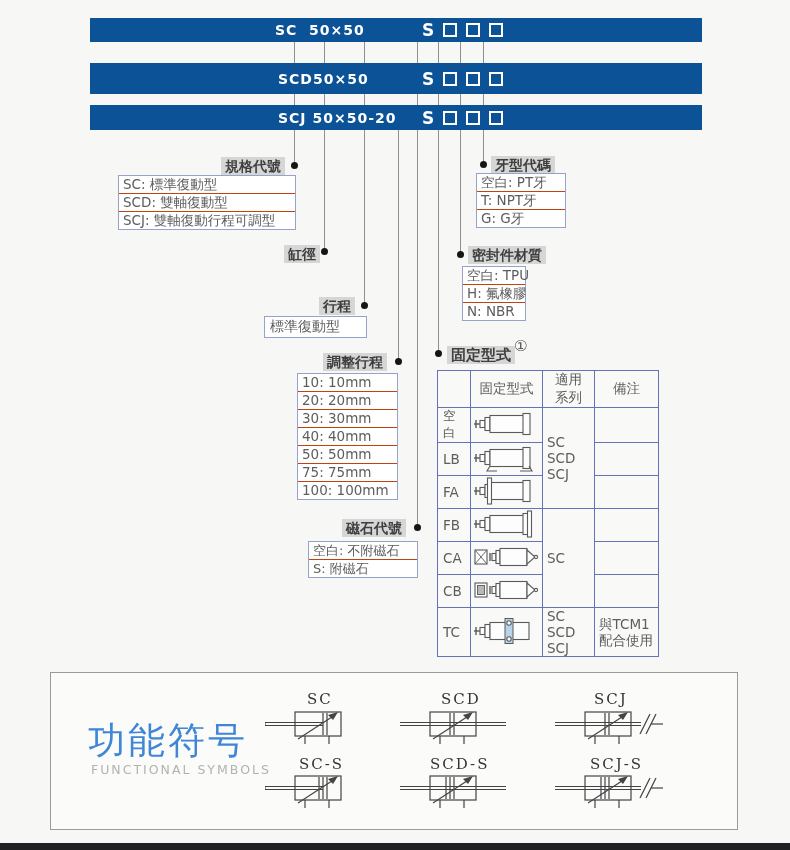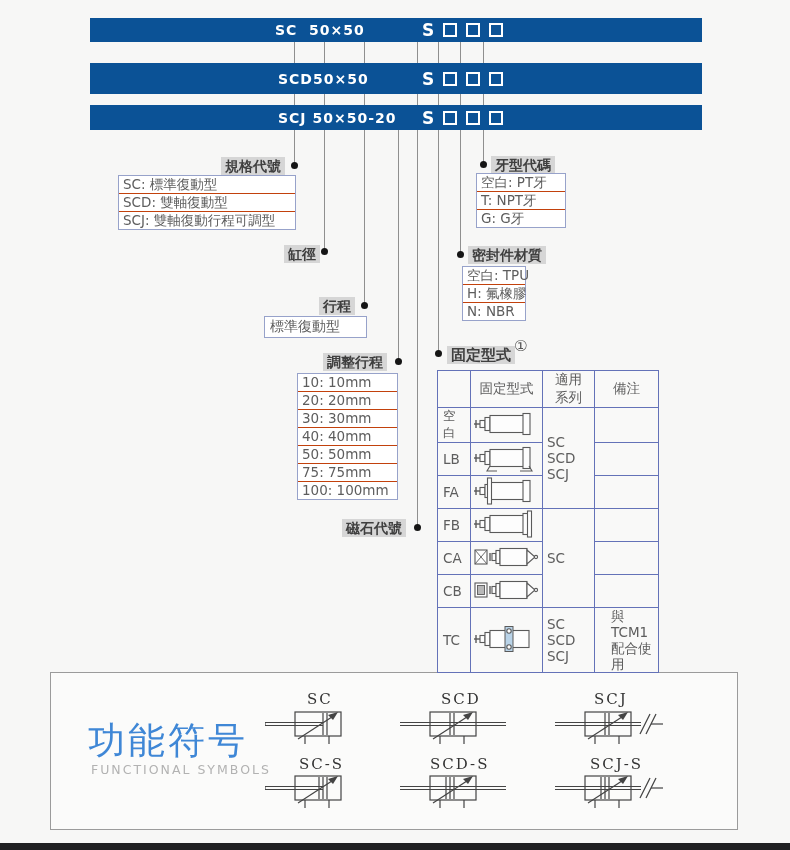--- a/index.html
+++ b/index.html
@@ -29,21 +29,21 @@
 
   
   .mount-table { position:absolute; left:437px; top:370px; z-index:4; border-collapse:collapse; table-layout:fixed; background:#f9f9f8; }
   .mount-table td { border:1px solid #6472b8; color:#5d5d5d; font-size:13.5px; padding:0 3px; overflow:hidden; }
   .mount-table tr { height:33px; }
   .mount-table tr.thead { height:33px; }
   .mount-table .hdr { text-align:center; color:#5d5d5d; }
   .mount-table .code-cell { text-align:left; padding-left:5px; }
   .mount-table .icon-cell { text-align:center; padding:0; }
   .mount-table .series-cell { vertical-align:middle; line-height:16px; padding-left:4px; }
-  .mount-table .note-cell { line-height:16px; padding-left:16px; }
+  .mount-table .note-cell { line-height:16px; padding-left:4px; }
 
   
   .footer-box { position:absolute; left:50px; top:672px; width:688px; height:158px; background:#fbfbfa; border:1px solid #9b9b9b; z-index:2; }
   .fn-title { position:absolute; left:88px; top:716px; font-size:37px; color:#3f87d6; letter-spacing:3px; z-index:4; }
   .fn-sub { position:absolute; left:91px; top:762px; font-size:12.5px; color:#b2b2b2; letter-spacing:2px; z-index:4; }
   .sym-label { position:absolute; font-family:"DejaVu Serif","Liberation Serif",serif; font-size:15px; color:#333; letter-spacing:2px; z-index:4; white-space:nowrap; }
   .sym-draw { position:absolute; z-index:4; }
 
   .bottom-strip { position:absolute; left:0; top:843px; width:790px; height:7px; background:#202022; z-index:5; }
 </style>
@@ -134,20 +134,24 @@
   <div class="listbox" style="left:297px; top:373px; width:101px;">
     <div class="row">10: 10mm</div>
     <div class="row">20: 20mm</div>
     <div class="row">30: 30mm</div>
     <div class="row">40: 40mm</div>
     <div class="row">50: 50mm</div>
     <div class="row">75: 75mm</div>
     <div class="row">100: 100mm</div>
   </div>
 
+  <div class="listbox" style="left:308px; top:541px; width:110px;">
+    <div class="row" style="font-size:13px;">空白: 不附磁石</div>
+    <div class="row" style="font-size:13px;">S: 附磁石</div>
+  </div>
 
   <table class="mount-table">
     <colgroup>
         <col style="width:33px">
         <col style="width:72px">
         <col style="width:52px">
         <col style="width:64px">
       </colgroup>
     <tbody>
         <tr class="thead">

